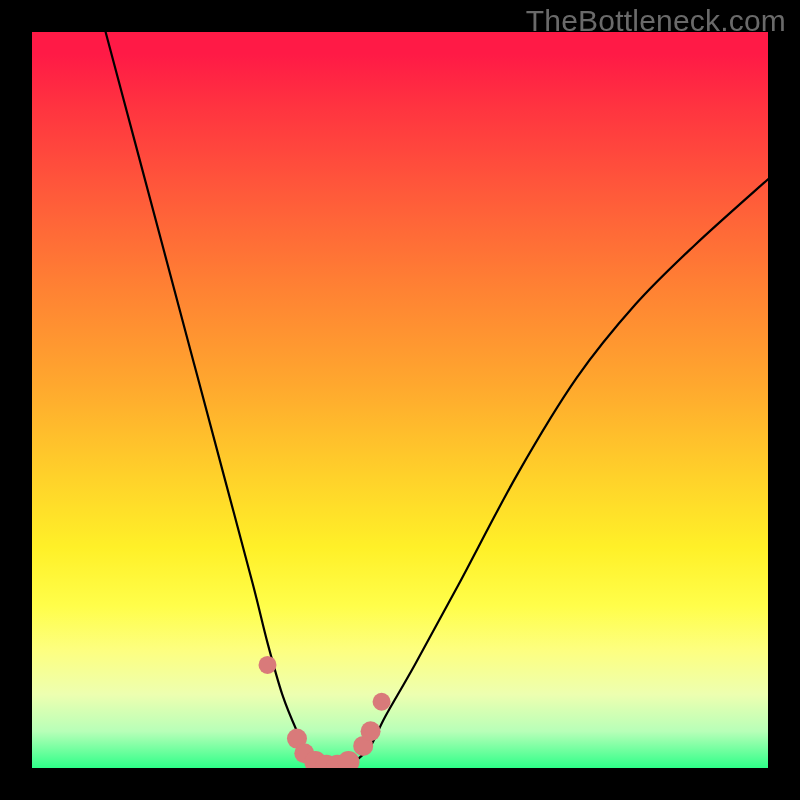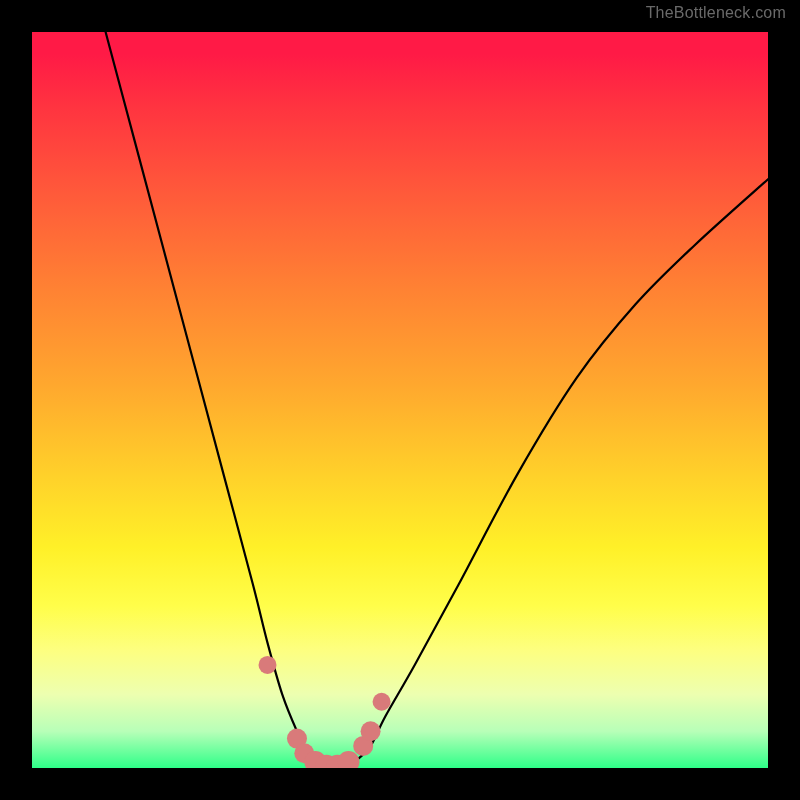--- a/index.html
+++ b/index.html
@@ -44,21 +44,21 @@
       #edffb0 90%,
       #b8ffb8 95%,
       #2eff88 100%
     );
   }
   .watermark {
     position: absolute;
     top: 4px;
     right: 14px;
     color: #6a6a6a;
-    font-size: 16px;
+    font-size: 30px;
     font-weight: 500;
     letter-spacing: 0.2px;
     user-select: none;
   }
   svg.curve {
     position: absolute;
     inset: 0;
   }
   .curve path.line {
     fill: none;

